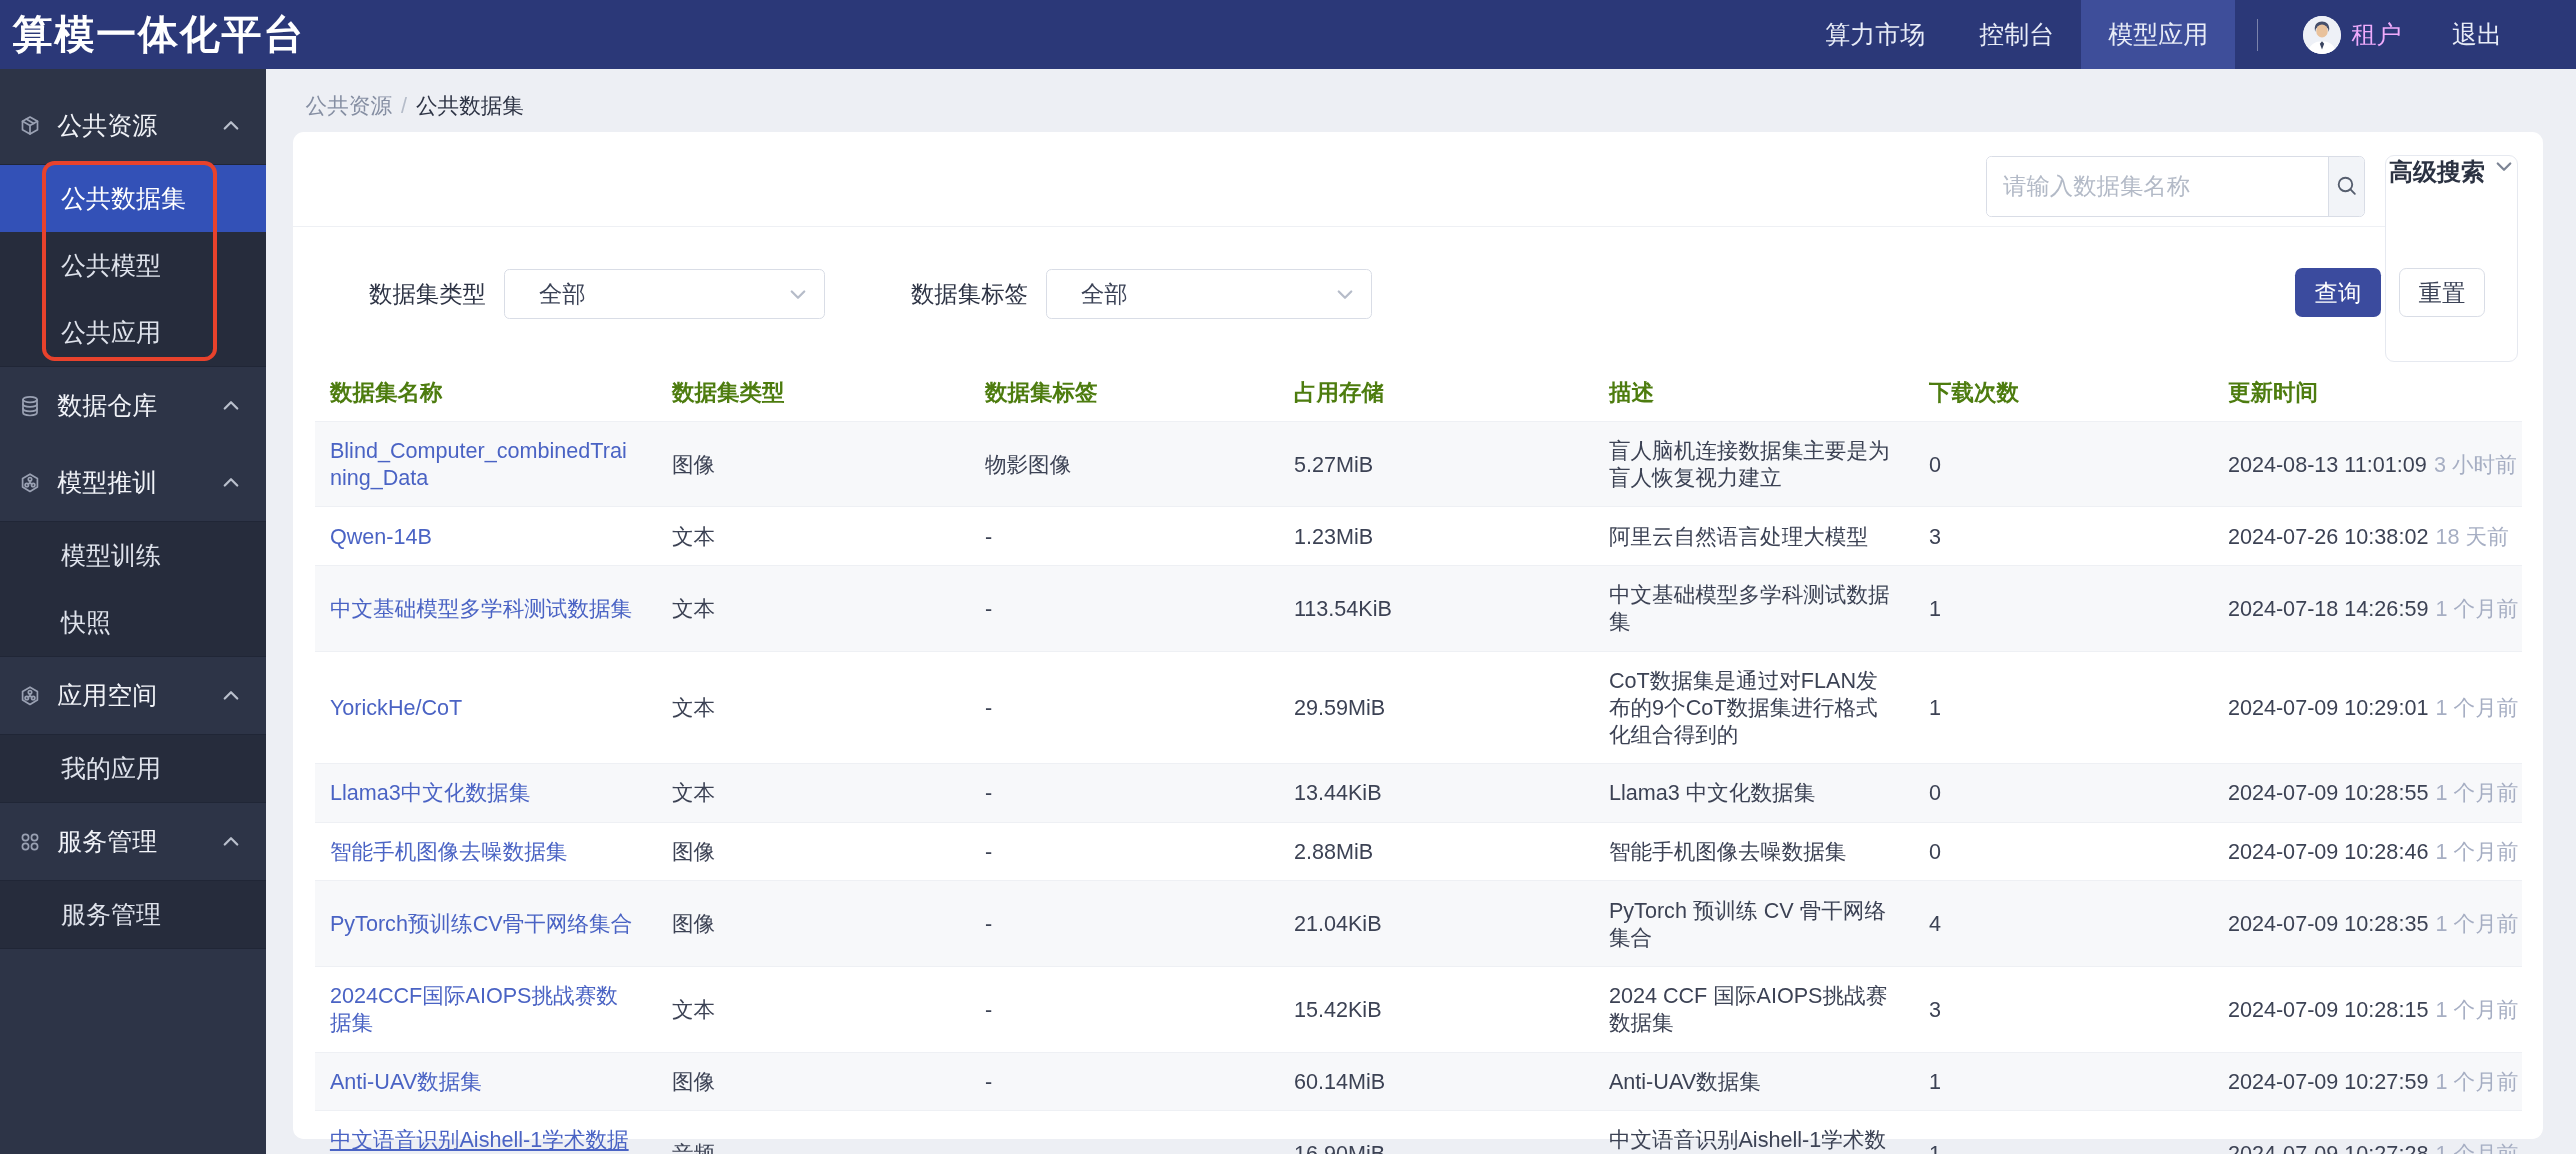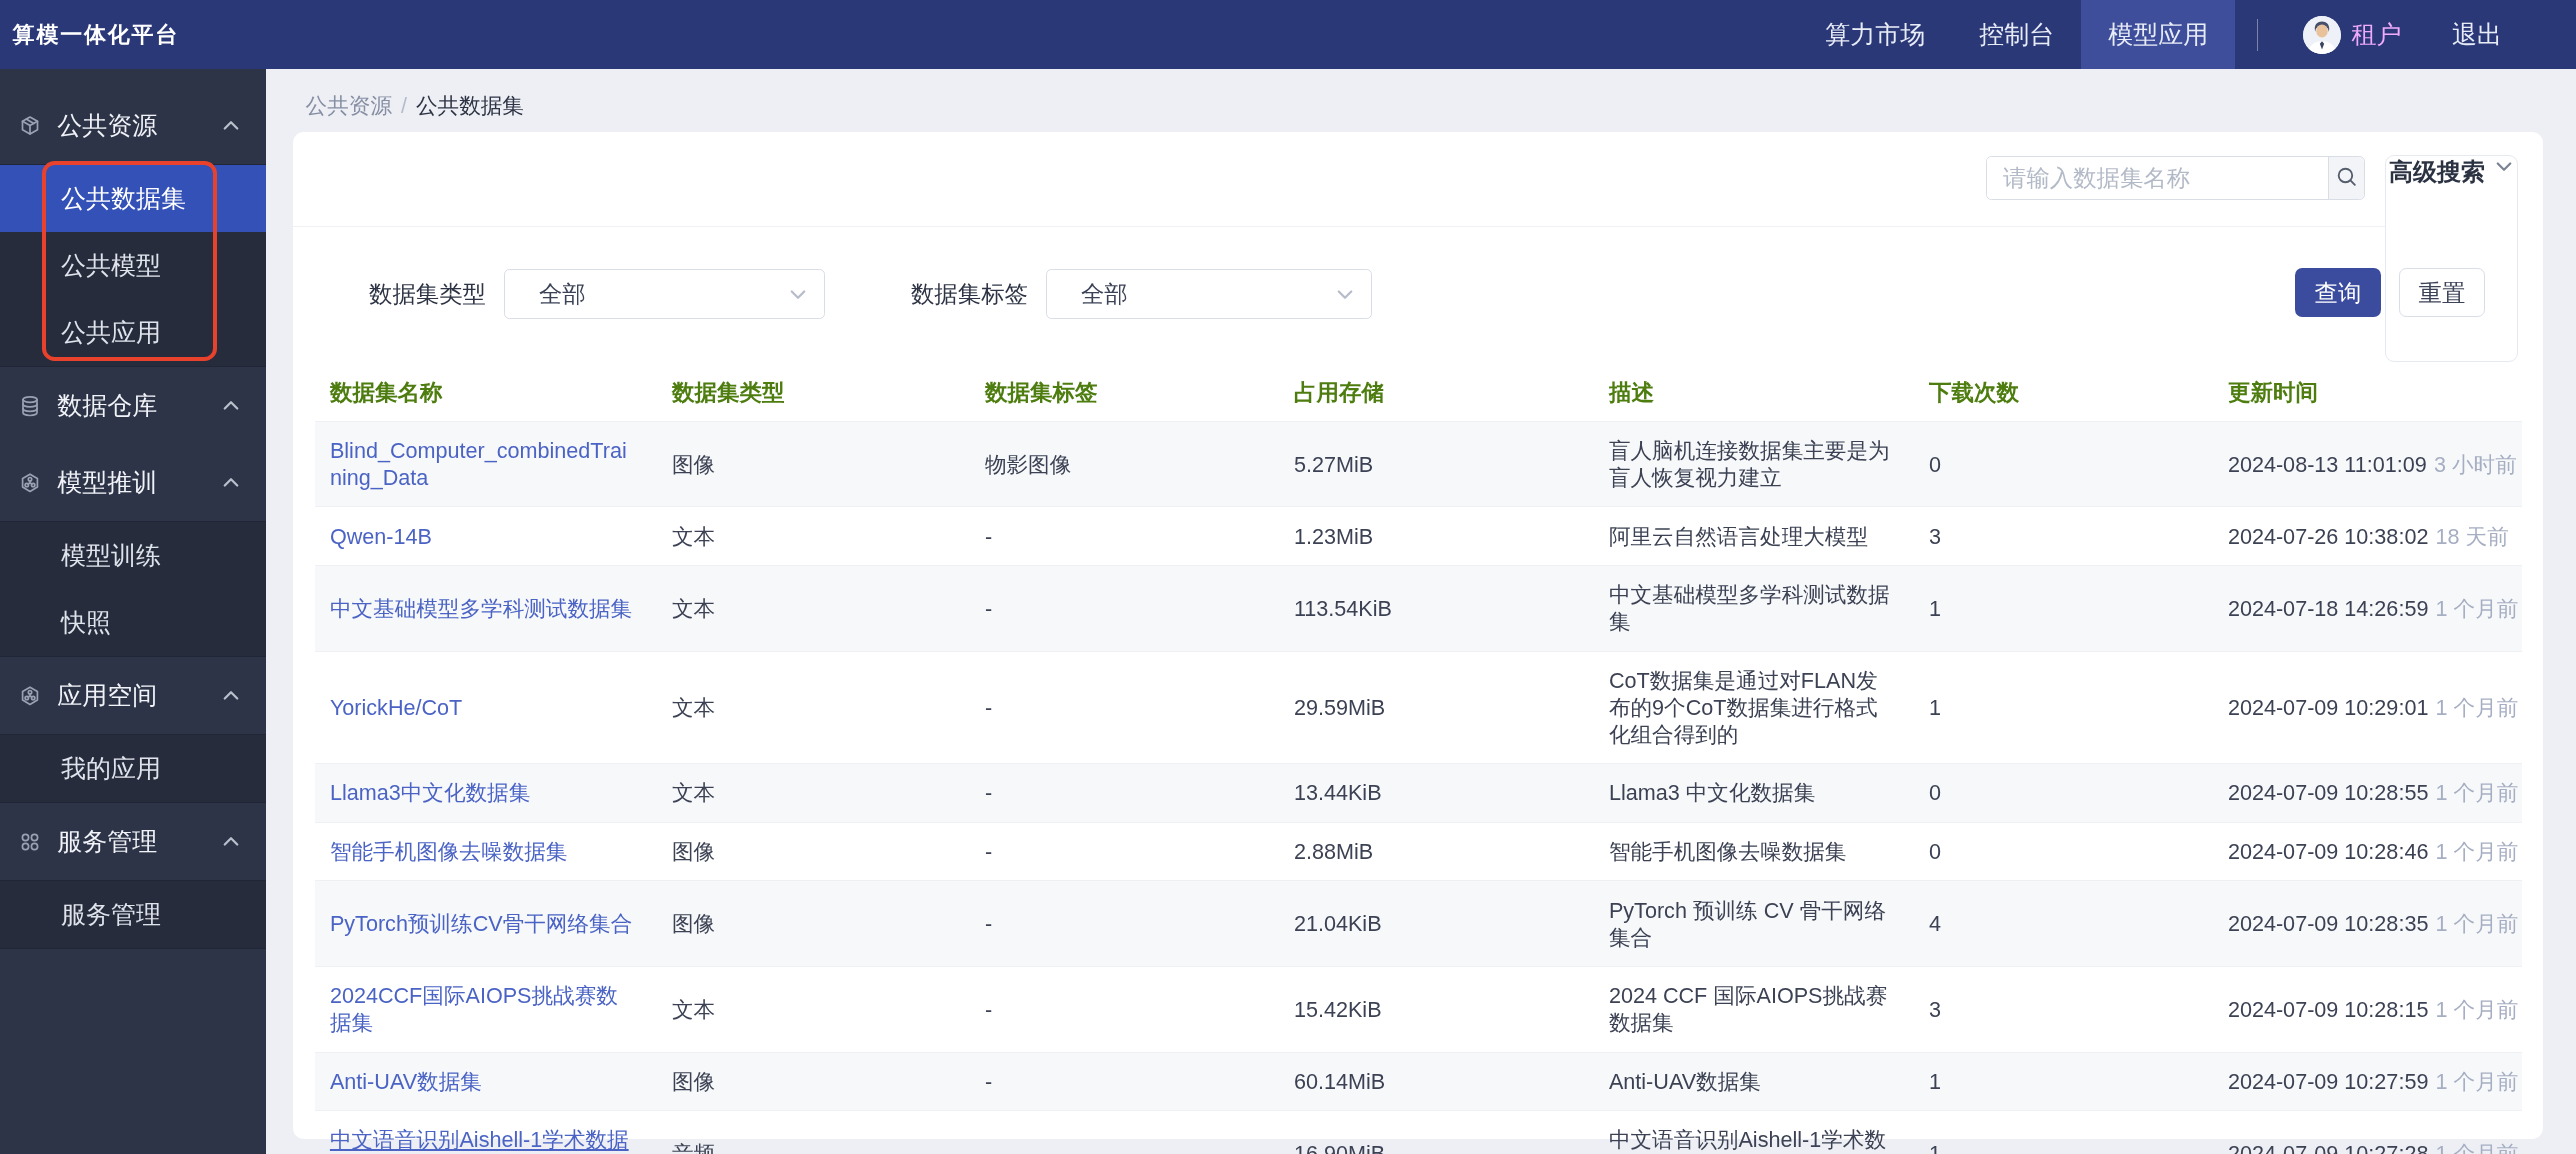--- a/index.html
+++ b/index.html
@@ -2,21 +2,21 @@
 <html style="font-size:14.4px"><head>
 <meta charset="utf-8">
 <style>
   * { margin:0; padding:0; box-sizing:border-box; }
   html,body { width:2576px; height:1155px; overflow:hidden;
     font-family:"Liberation Sans","DejaVu Sans",sans-serif; background:#edeff4; }
 
   
   .topnav { height:69px; background:#2b3878; display:flex; align-items:center;
     justify-content:space-between; padding:0 47px 0 12.6px; }
-  .brand { font-size:22px; font-weight:700; color:#ffffff; letter-spacing:1.8px; }
+  .brand { font-size:40px; font-weight:700; color:#ffffff; letter-spacing:1.8px; }
   .topnav-right { display:flex; align-items:center; height:100%; }
   .nav-item { height:100%; display:flex; align-items:center; padding:0 27px;
     color:#e8ecf7; font-size:25px; cursor:pointer; }
   .nav-item.active { background:#3e4e9a; }
   .nav-divider { width:0.9px; height:32px; background:rgba(255,255,255,.38); margin:0 21.6px; }
   .nav-user { height:100%; display:flex; align-items:center; gap:10.8px; padding:0 23.4px;
     color:#f0abfc; font-size:25px; cursor:pointer; }
   .avatar { width:38px; height:38px; border-radius:50%; overflow:hidden; background:#eef1f7;
     display:inline-block; }
 
@@ -45,21 +45,21 @@
   .content { flex:1; padding:0 33px 0 27px; }
   .breadcrumb { margin:21.6px 0 0 12.6px; font-size:21.6px; }
   .bc-parent { color:#858ea2; cursor:pointer; }
   .bc-sep { color:#b5bcc9; margin:0 9px; }
   .bc-current { color:#2e3445; }
 
   .card { position:relative; margin-top:12.6px; height:1007px; background:#ffffff;
     border-radius:10.8px; }
 
   
-  .search-group { position:absolute; left:1693px; top:24px; width:379px; height:44px;
+  .search-group { position:absolute; left:1693px; top:24px; width:379px; height:61px;
     display:flex; border:0.9px solid #d9dde6; border-radius:5.4px; overflow:hidden; background:#fff; }
   .search-input { flex:1; border:none; outline:none; padding:0 16px; font-size:23.4px;
     color:#3c4357; font-family:inherit; }
   .search-input::placeholder { color:#b3bac7; }
   .search-btn { width:61px; background:#f2f4f8; border-left:0.9px solid #d9dde6;
     display:flex; align-items:center; justify-content:center; cursor:pointer; }
   .search-btn svg { width:25px; height:25px; stroke:#565e6e; fill:none; stroke-width:1.8;
     stroke-linecap:round; }
   .adv-panel { position:absolute; left:2092px; top:22.5px; width:133px; height:207px;
     border:0.9px solid #e6e9f0; border-radius:9px; }

